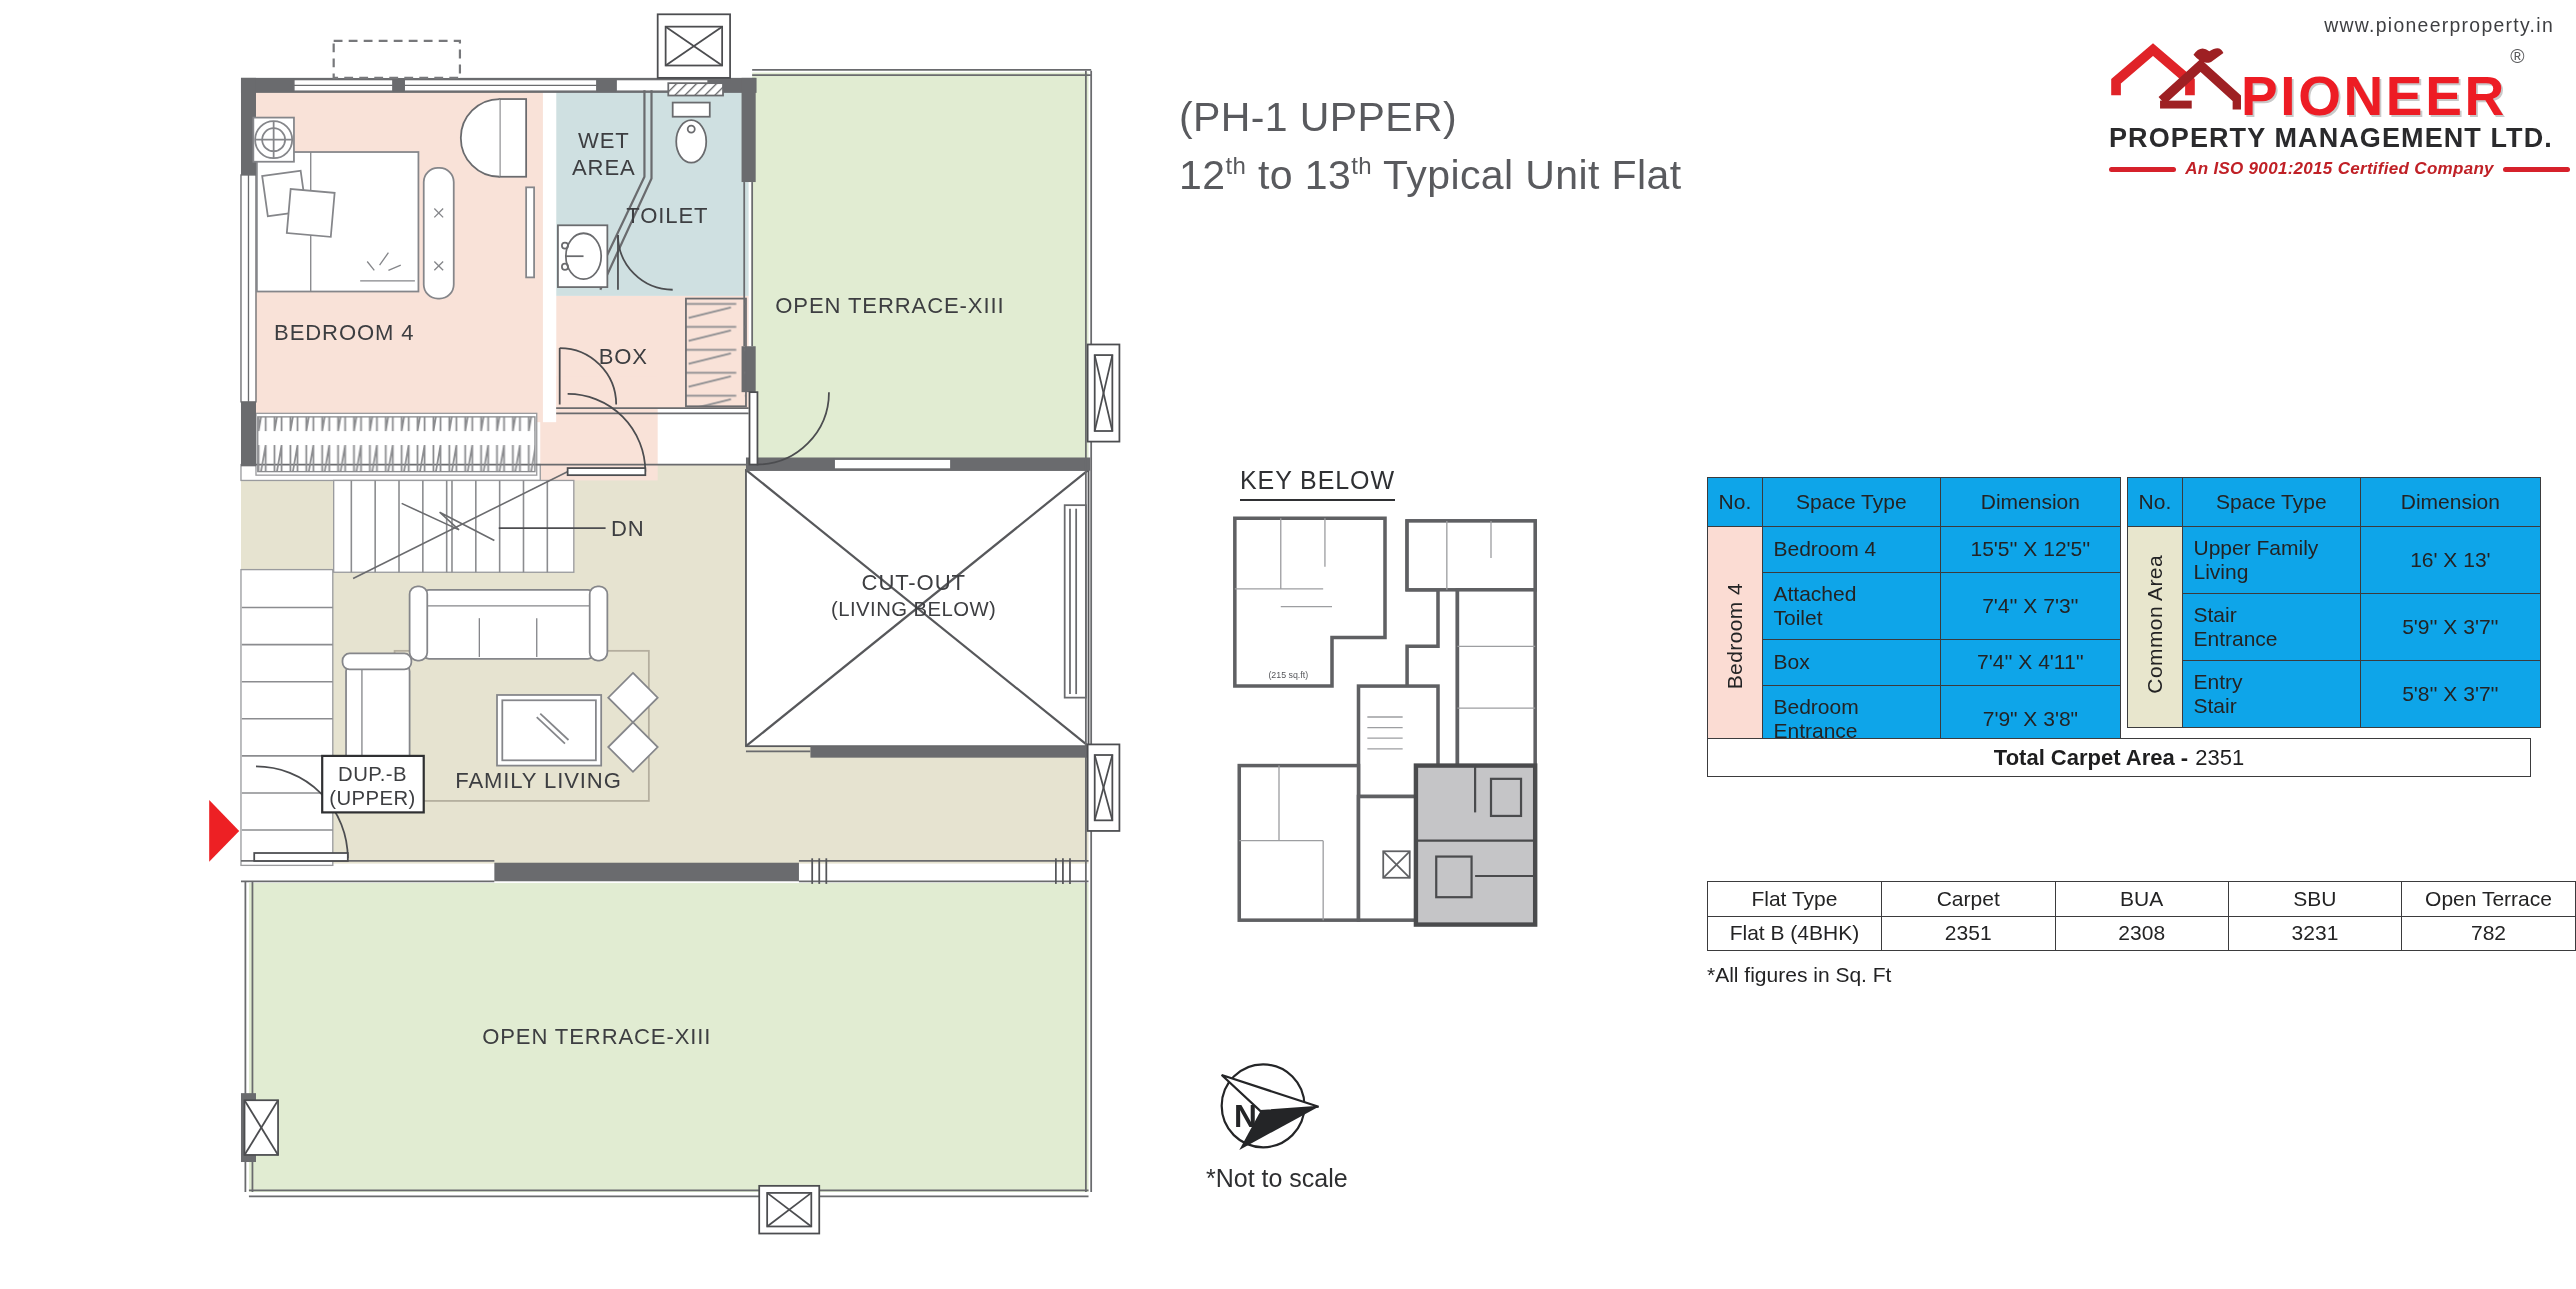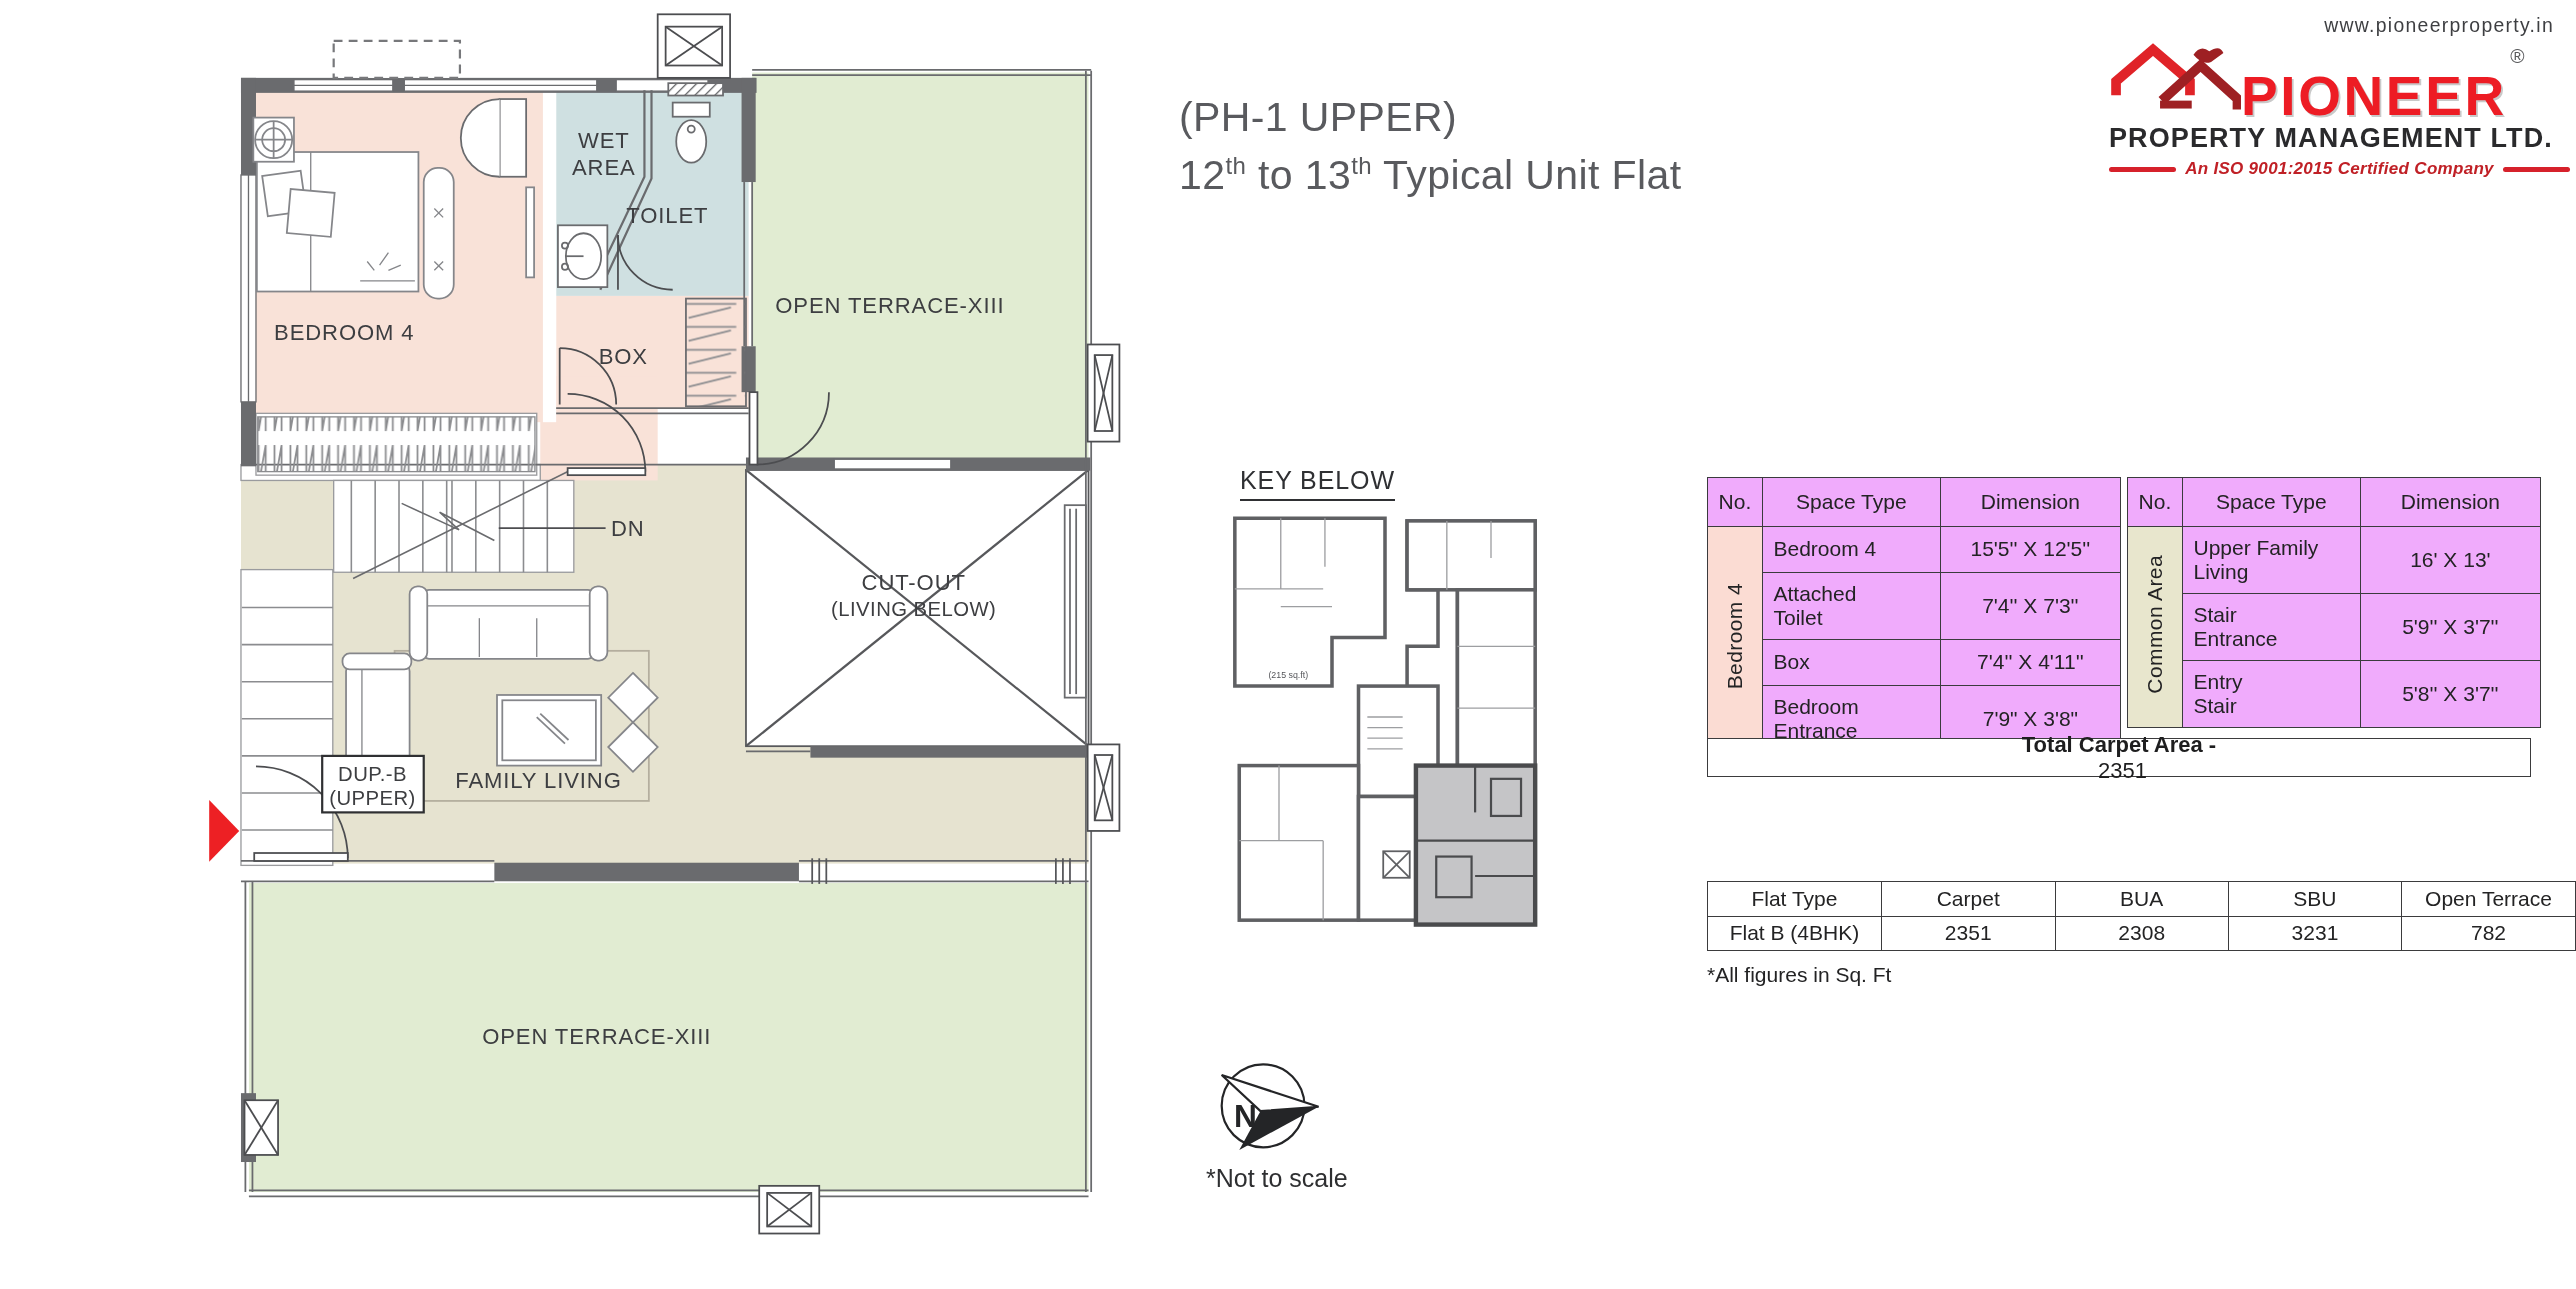--- a/index.html
+++ b/index.html
@@ -28,38 +28,38 @@
   #logo .tagline{font-size:17px;font-weight:bold;color:#c02026;white-space:nowrap;letter-spacing:0.3px;font-style:italic;}
 
   
   #keyplan-title{left:1240px;top:466px;font-size:25px;letter-spacing:0.9px;color:#2f3033;
                  border-bottom:2.6px solid #2f3033;padding-bottom:3.5px;}
 
   
   #not-to-scale{left:1206px;top:1164px;font-size:25px;color:#2e2f31;}
 
   
-  .dimtable{border-collapse:collapse;table-layout:fixed;background:#f0abfc;}
+  .dimtable{border-collapse:collapse;table-layout:fixed;background:#0ea5e9;}
   .dimtable td,.dimtable th{border:1.8px solid #3b3b3d;font-size:21px;color:#232324;
       padding:5.3px 10.6px;vertical-align:middle;font-weight:normal;white-space:pre-line;}
   .dimtable th{text-align:center;height:37px;}
   .dimtable td.space{text-align:left;}
   .dimtable td.dim{text-align:center;}
   .dimtable col.c-no{width:48px;}
   .dimtable col.c-space{width:178px;}
   .dimtable col.c-dim{width:180px;}
   .dimtable td.group{padding:0;text-align:center;}
   .vlabel{writing-mode:vertical-rl;transform:rotate(180deg);font-size:21px;letter-spacing:0.4px;
           display:inline-block;line-height:1;}
   #table-bedroom4{left:1707px;top:477px;}
   #table-common{left:2127px;top:477px;}
   .r1{height:46px;} .r2{height:67px;}
 
   #total-bar{left:1707px;top:738px;width:822px;height:37px;border:1.8px solid #3b3b3d;
-     display:flex;align-items:center;justify-content:center;font-size:22px;color:#1e1e1f;background:#fff;flex-direction:column;}
+     display:flex;align-items:center;justify-content:center;font-size:22px;color:#1e1e1f;background:#fff;}
   #total-bar .lbl{font-weight:bold;}
   #total-bar .val{font-weight:normal;margin-left:7px;}
 
   
   #flat-table{left:1707px;top:881px;border-collapse:collapse;table-layout:fixed;}
   #flat-table td,#flat-table th{border:1.8px solid #3b3b3d;width:165px;height:30px;text-align:center;
       font-size:21px;font-weight:normal;color:#232324;padding:1.8px 5.3px;}
   #figures-note{left:1707px;top:963px;font-size:21px;color:#232324;}
 
   svg text{font-family:"Liberation Sans", sans-serif;}

